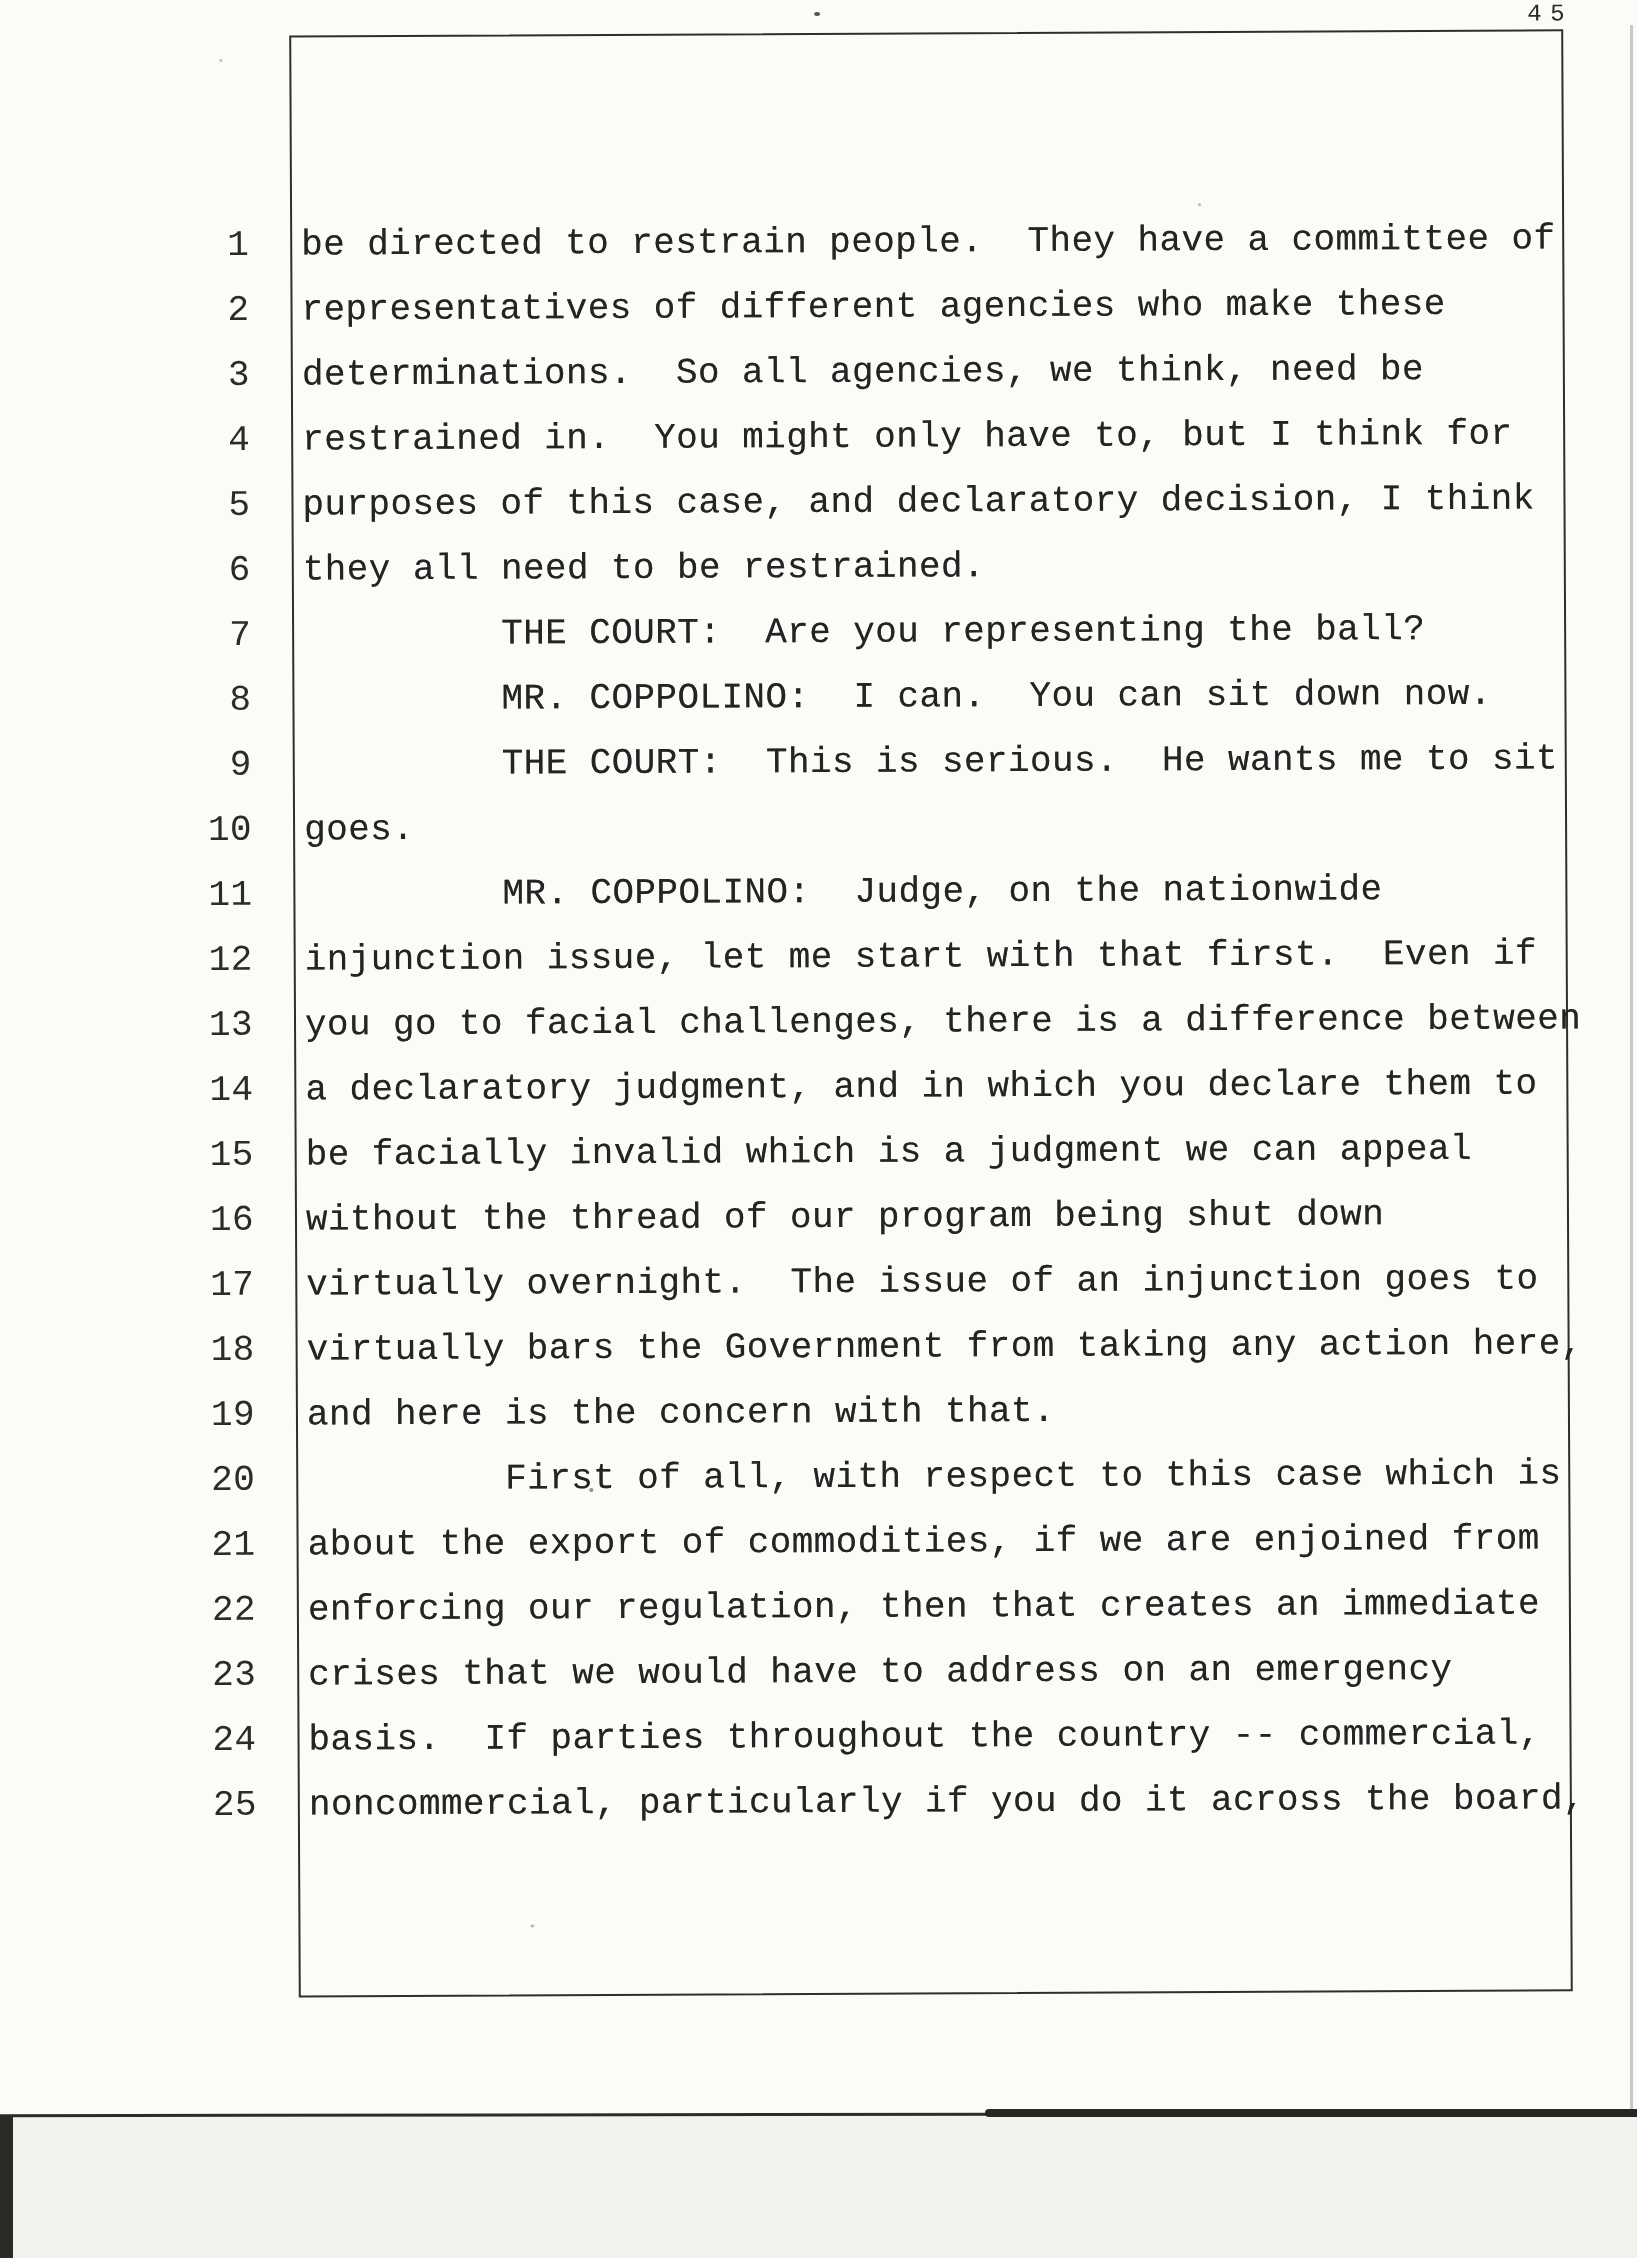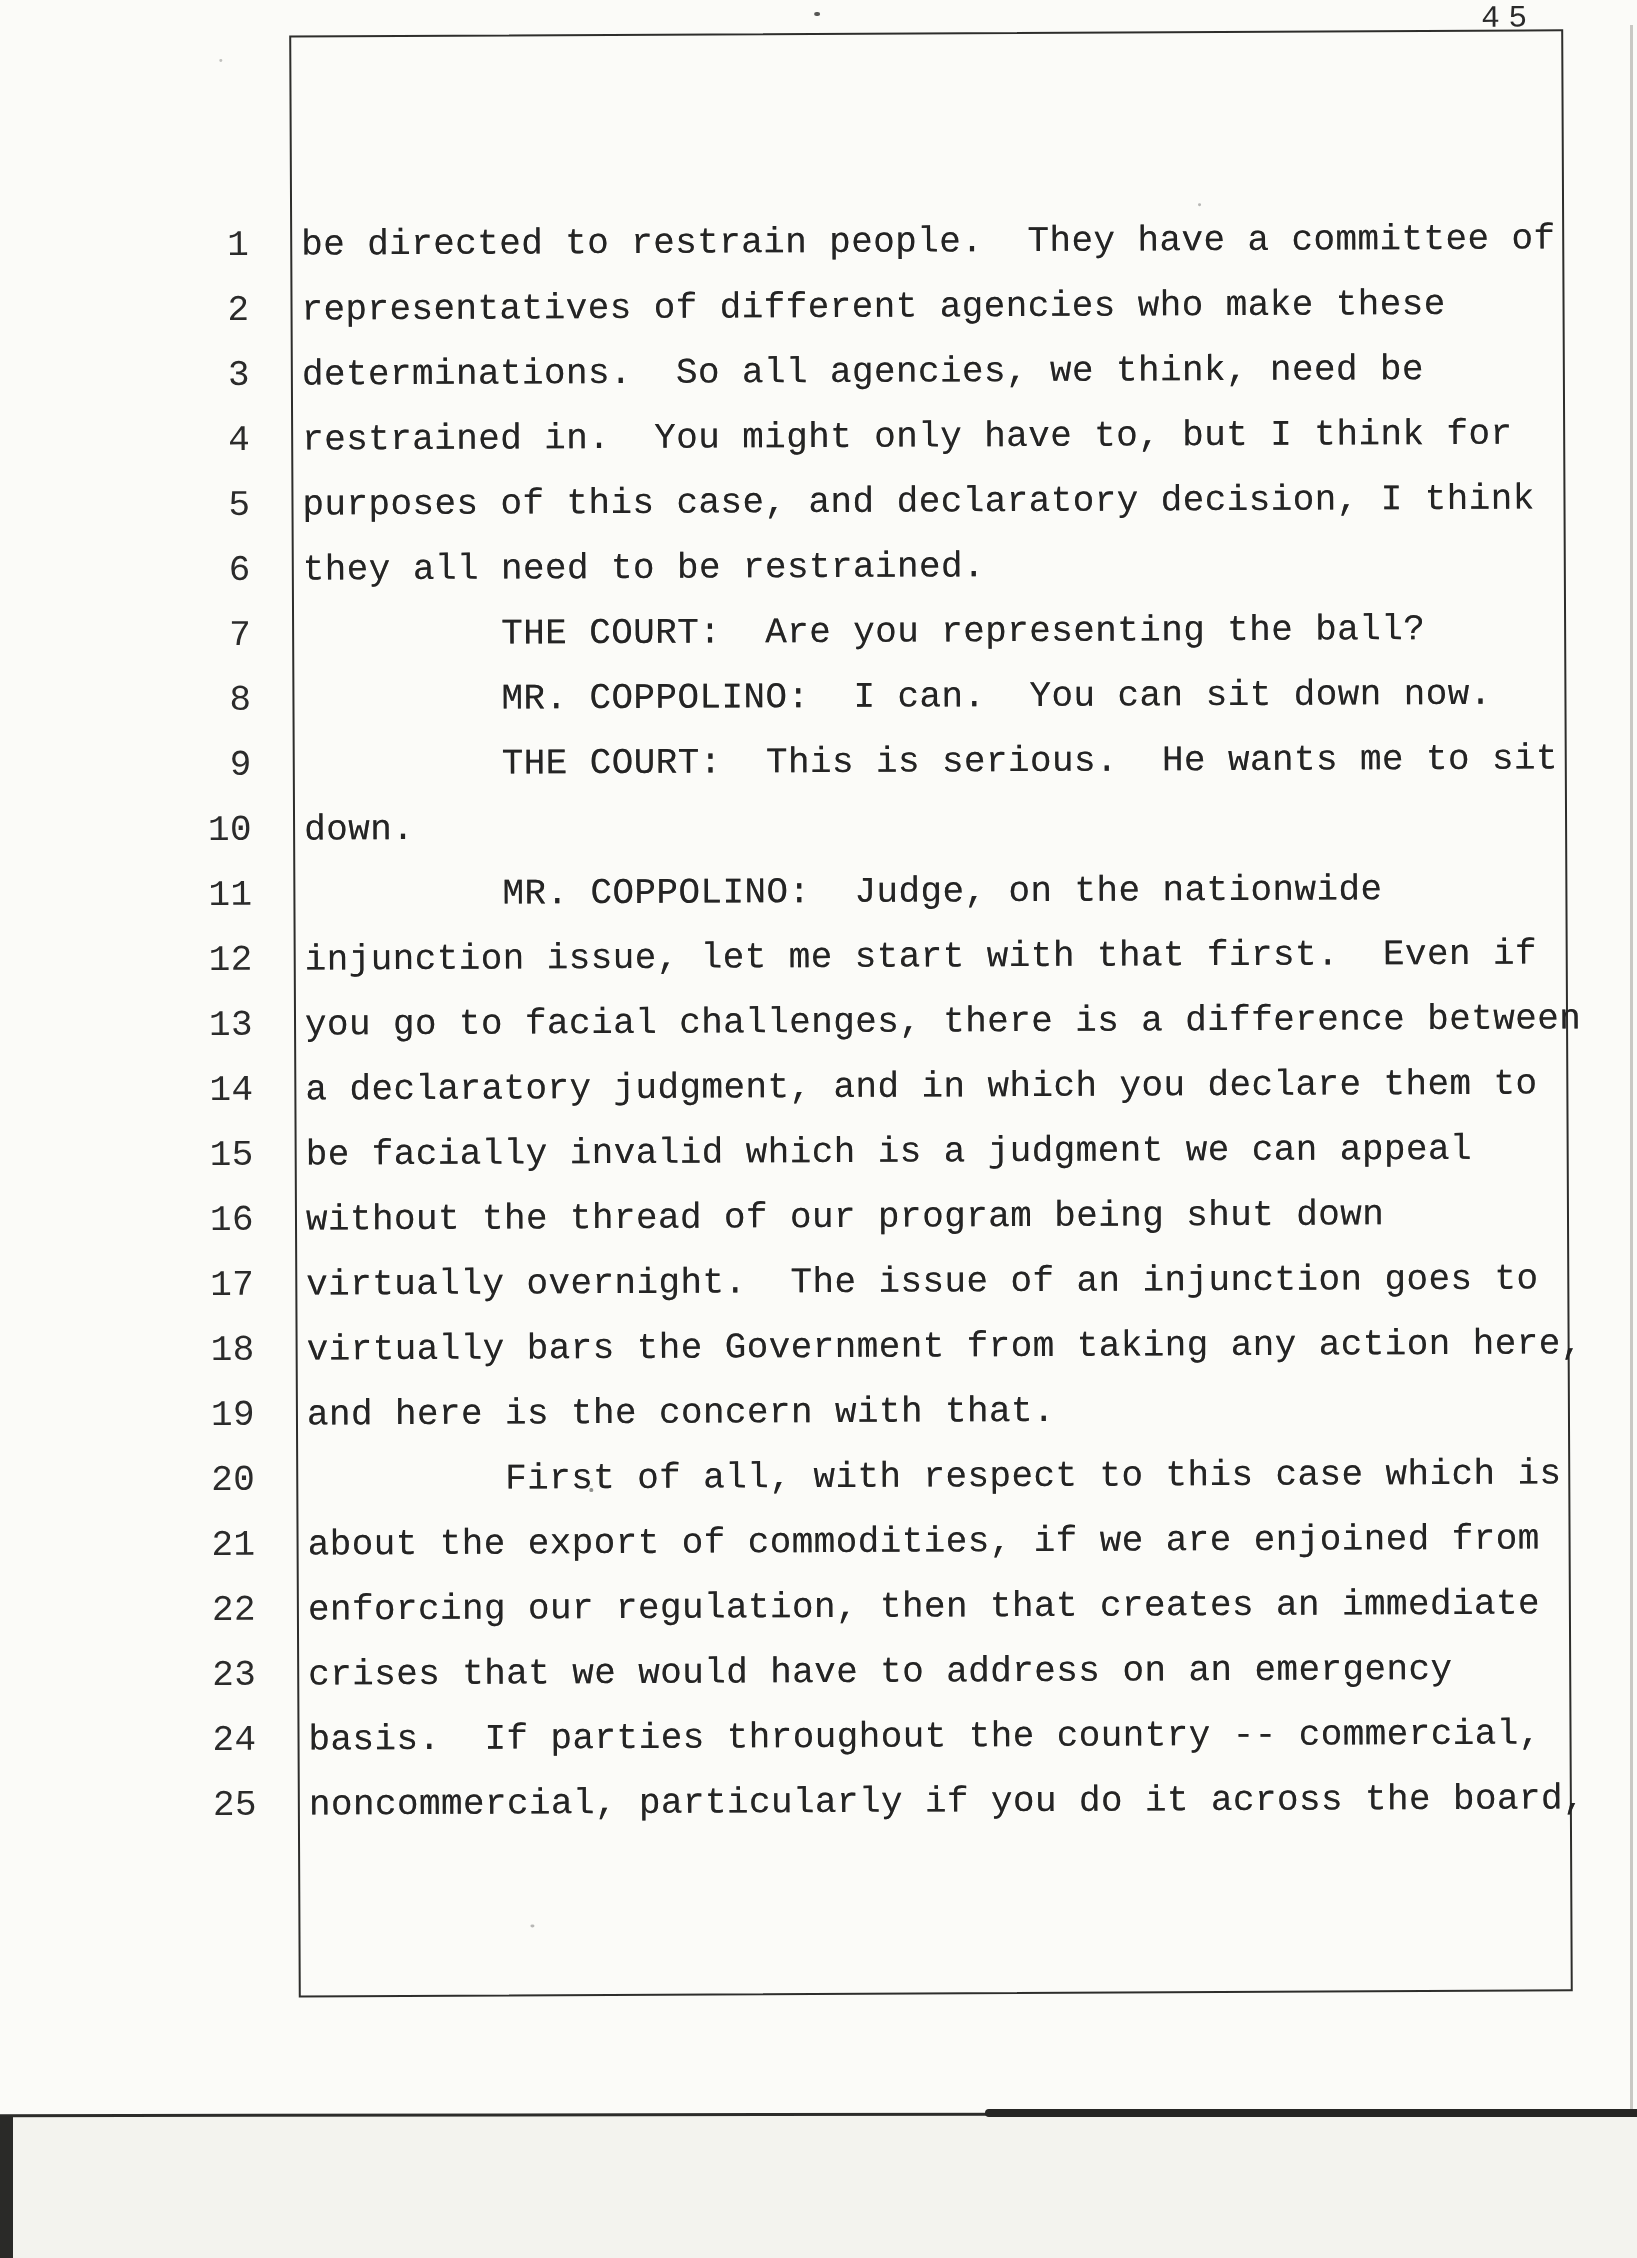--- a/index.html
+++ b/index.html
@@ -14,22 +14,22 @@
     background: #fbfbf8;
   }
   
   .scan {
     position: absolute; inset: 0;
     transform: rotate(-0.28deg);
     transform-origin: 50% 45%;
   }
   .page-number {
     position: absolute;
-    left: 1486px; top: 3.9px;
-    font-size: 31px;
+    left: 1532px; top: 3.9px;
+    font-size: 24px;
     letter-spacing: 8.7px;
     color: #2a2a2a;
   }
   .frame {
     position: absolute;
     left: 294px; top: 33px;
     width: 1274px; height: 1962px;
     border: 2.9px solid #2e2e2c;
     background: transparent;
   }
@@ -115,21 +115,21 @@
     <div class="lines">
         <div class="row"><span class="num">1</span><span class="txt">be directed to restrain people.  They have a committee of</span></div>
         <div class="row"><span class="num">2</span><span class="txt">representatives of different agencies who make these</span></div>
         <div class="row"><span class="num">3</span><span class="txt">determinations.  So all agencies, we think, need be</span></div>
         <div class="row"><span class="num">4</span><span class="txt">restrained in.  You might only have to, but I think for</span></div>
         <div class="row"><span class="num">5</span><span class="txt">purposes of this case, and declaratory decision, I think</span></div>
         <div class="row"><span class="num">6</span><span class="txt">they all need to be restrained.</span></div>
         <div class="row"><span class="num">7</span><span class="txt">         THE COURT:  Are you representing the ball?</span></div>
         <div class="row"><span class="num">8</span><span class="txt">         MR. COPPOLINO:  I can.  You can sit down now.</span></div>
         <div class="row"><span class="num">9</span><span class="txt">         THE COURT:  This is serious.  He wants me to sit</span></div>
-        <div class="row"><span class="num">10</span><span class="txt">down.</span></div>
+        <div class="row"><span class="num">10</span><span class="txt">goes.</span></div>
         <div class="row"><span class="num">11</span><span class="txt">         MR. COPPOLINO:  Judge, on the nationwide</span></div>
         <div class="row"><span class="num">12</span><span class="txt">injunction issue, let me start with that first.  Even if</span></div>
         <div class="row"><span class="num">13</span><span class="txt">you go to facial challenges, there is a difference between</span></div>
         <div class="row"><span class="num">14</span><span class="txt">a declaratory judgment, and in which you declare them to</span></div>
         <div class="row"><span class="num">15</span><span class="txt">be facially invalid which is a judgment we can appeal</span></div>
         <div class="row"><span class="num">16</span><span class="txt">without the thread of our program being shut down</span></div>
         <div class="row"><span class="num">17</span><span class="txt">virtually overnight.  The issue of an injunction goes to</span></div>
         <div class="row"><span class="num">18</span><span class="txt">virtually bars the Government from taking any action here,</span></div>
         <div class="row"><span class="num">19</span><span class="txt">and here is the concern with that.</span></div>
         <div class="row"><span class="num">20</span><span class="txt">         First of all, with respect to this case which is</span></div>

